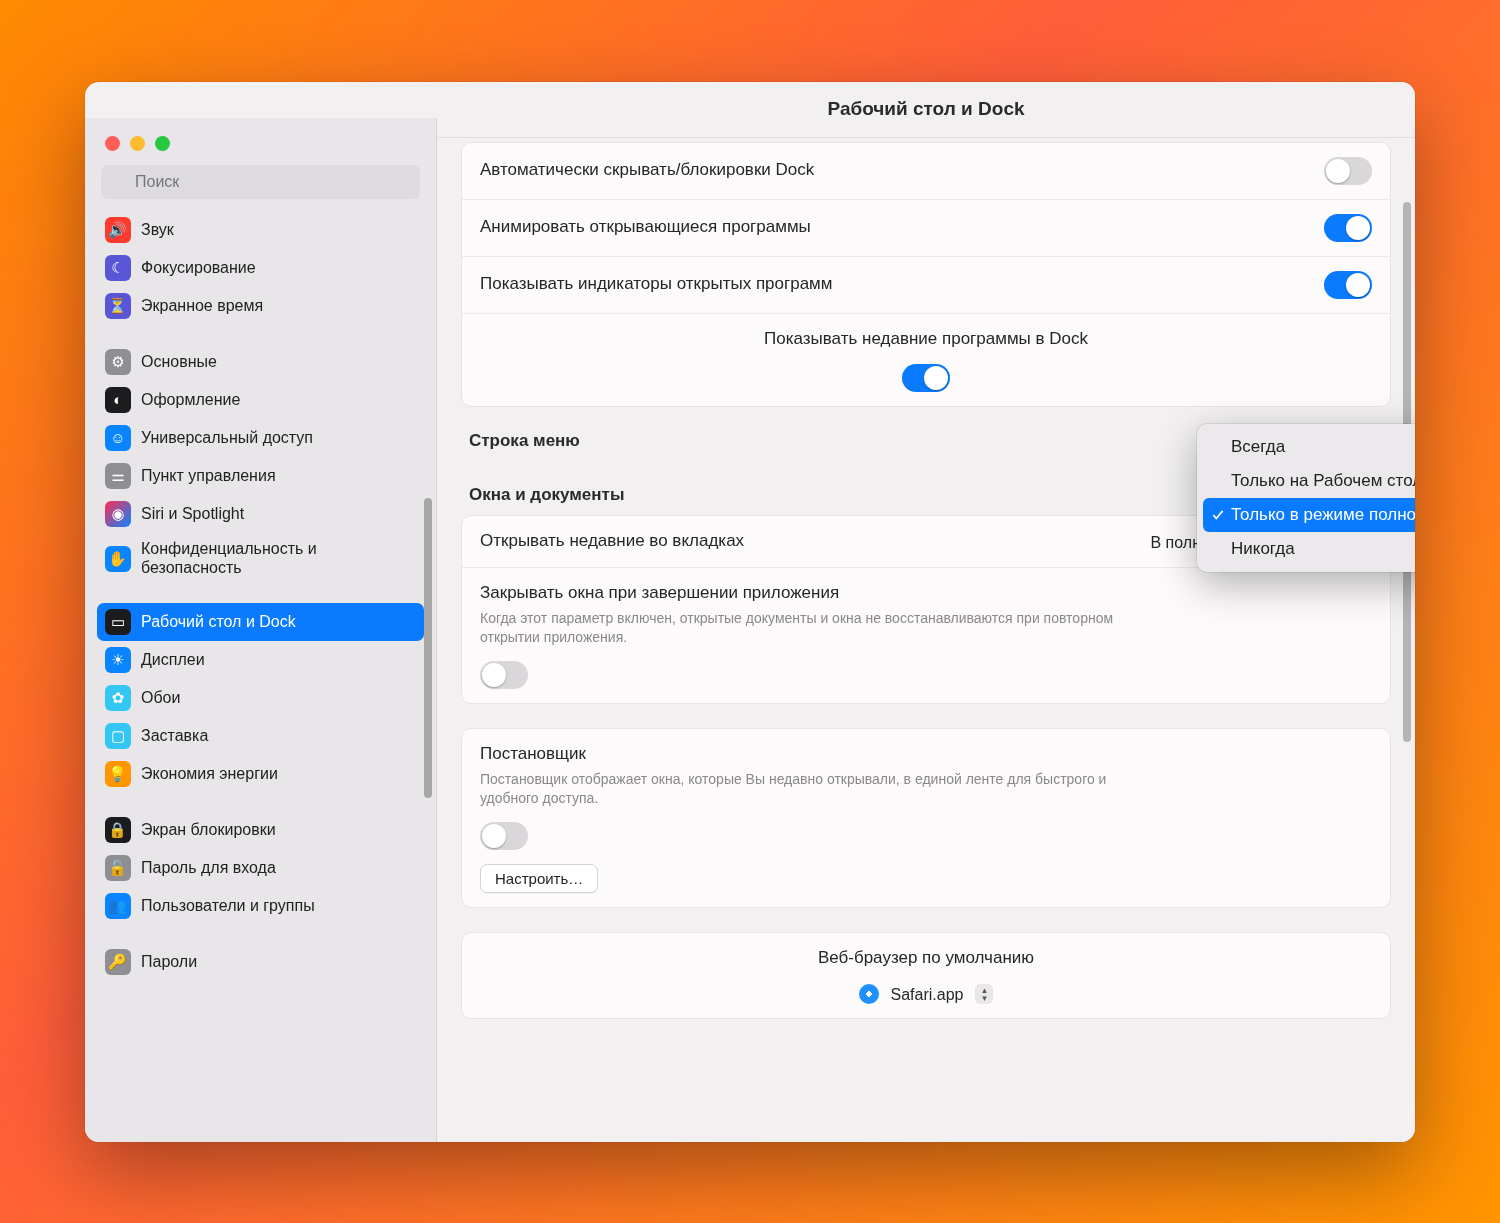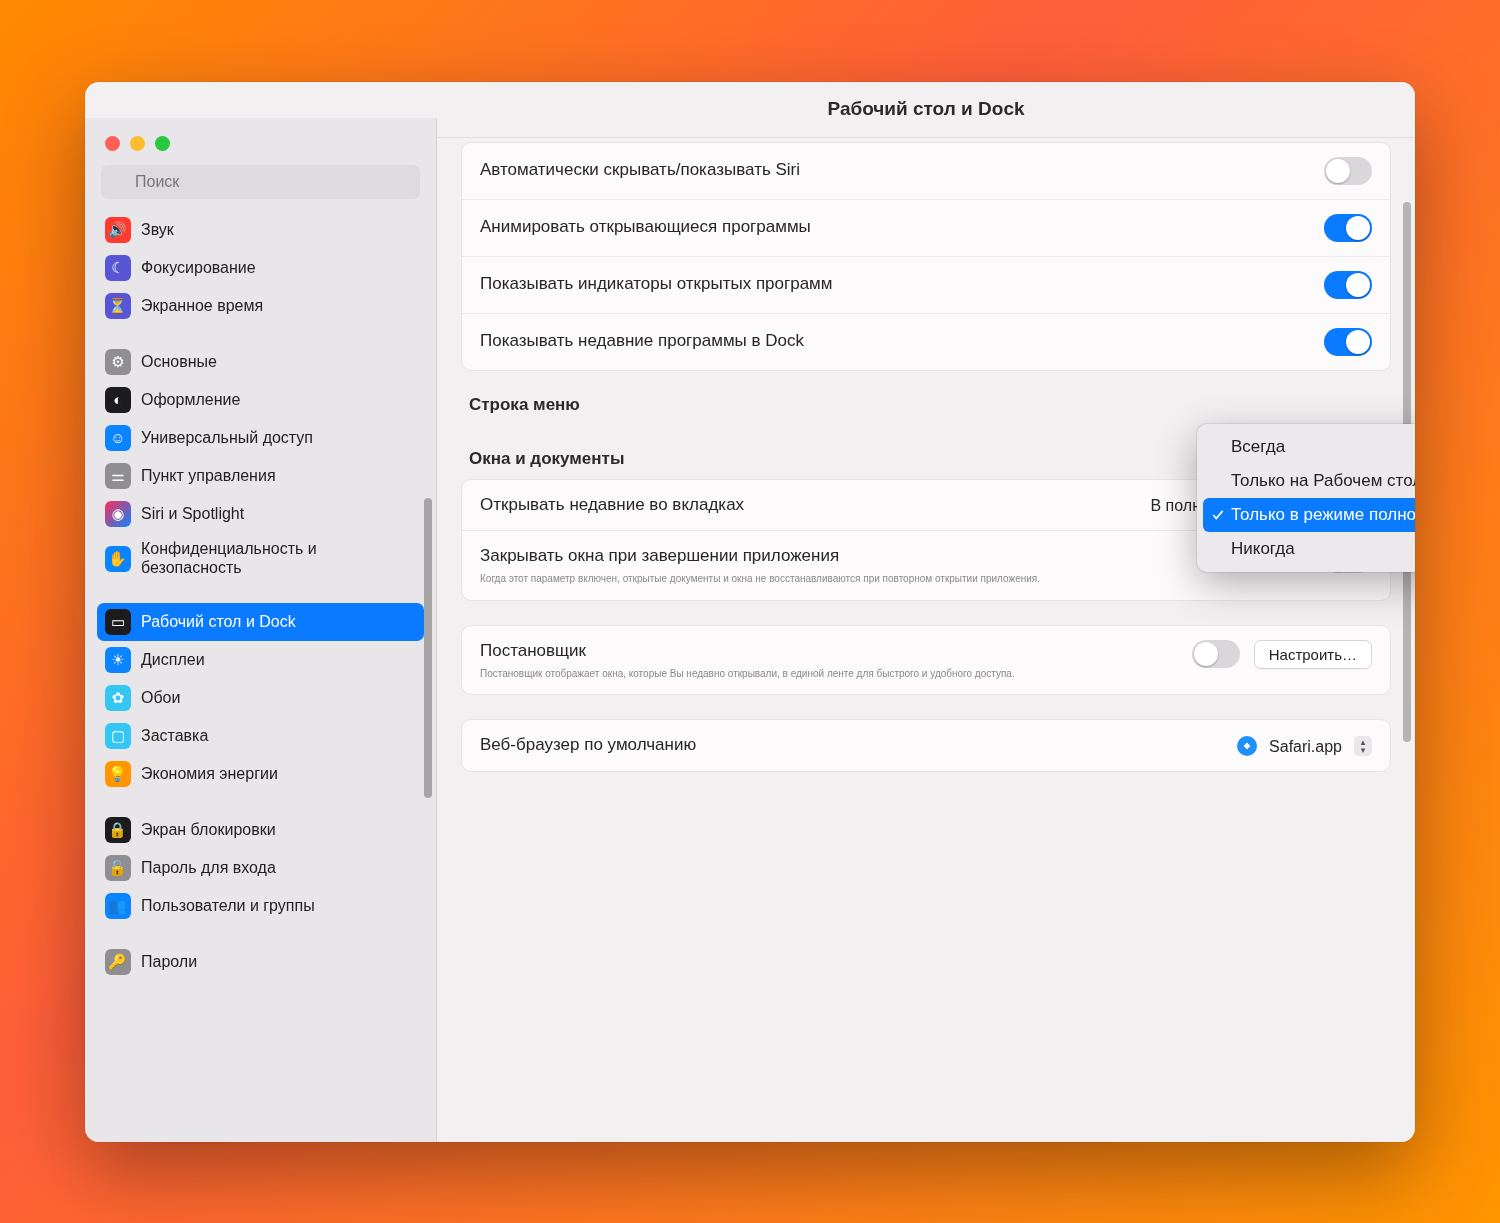--- a/index.html
+++ b/index.html
@@ -100,23 +100,23 @@
     background: #fcfafb;
     border-radius: 10px;
     border: 1px solid #e7e4e6;
   }
   .row {
     display: flex; align-items: center;
     padding: 14px 18px;
     border-bottom: 1px solid #eceaec;
     gap: 14px;
   }
-  .row:last-child { border-bottom: none; }
+  .row:last-child { border-bottom: none; flex-direction: column; }
   .row-label { font-size: 17px; color: #262628; flex: 1; line-height: 1.35; }
-  .row-sub { font-size: 10px; color: #8a888c; margin-top: 4px; max-width: 640px; line-height: 1.35; }
+  .row-sub { font-size: 14px; color: #8a888c; margin-top: 4px; max-width: 640px; line-height: 1.35; }
   .toggle {
     width: 48px; height: 28px; border-radius: 14px;
     background: #d9d7da; position: relative; cursor: pointer;
     flex-shrink: 0;
   }
   .toggle::after {
     content: ""; position: absolute; top: 2px; left: 2px;
     width: 24px; height: 24px; border-radius: 50%;
     background: #fff; box-shadow: 0 1px 2px rgba(0,0,0,0.3);
     transition: left .15s;
@@ -287,21 +287,21 @@
     <div class="sb-scrollbar"></div>
   </div>
 
   <div class="main">
     <div class="titlebar">Рабочий стол и Dock</div>
 
     <div class="content">
 
       <div class="card" style="margin-top:4px">
         <div class="row">
-          <div class="row-label">Автоматически скрывать/показывать Siri</div>
+          <div class="row-label">Автоматически скрывать/блокировки Dock</div>
           <div class="toggle"></div>
         </div>
         <div class="row">
           <div class="row-label">Анимировать открывающиеся программы</div>
           <div class="toggle on"></div>
         </div>
         <div class="row">
           <div class="row-label">Показывать индикаторы открытых программ</div>
           <div class="toggle on"></div>
         </div>

